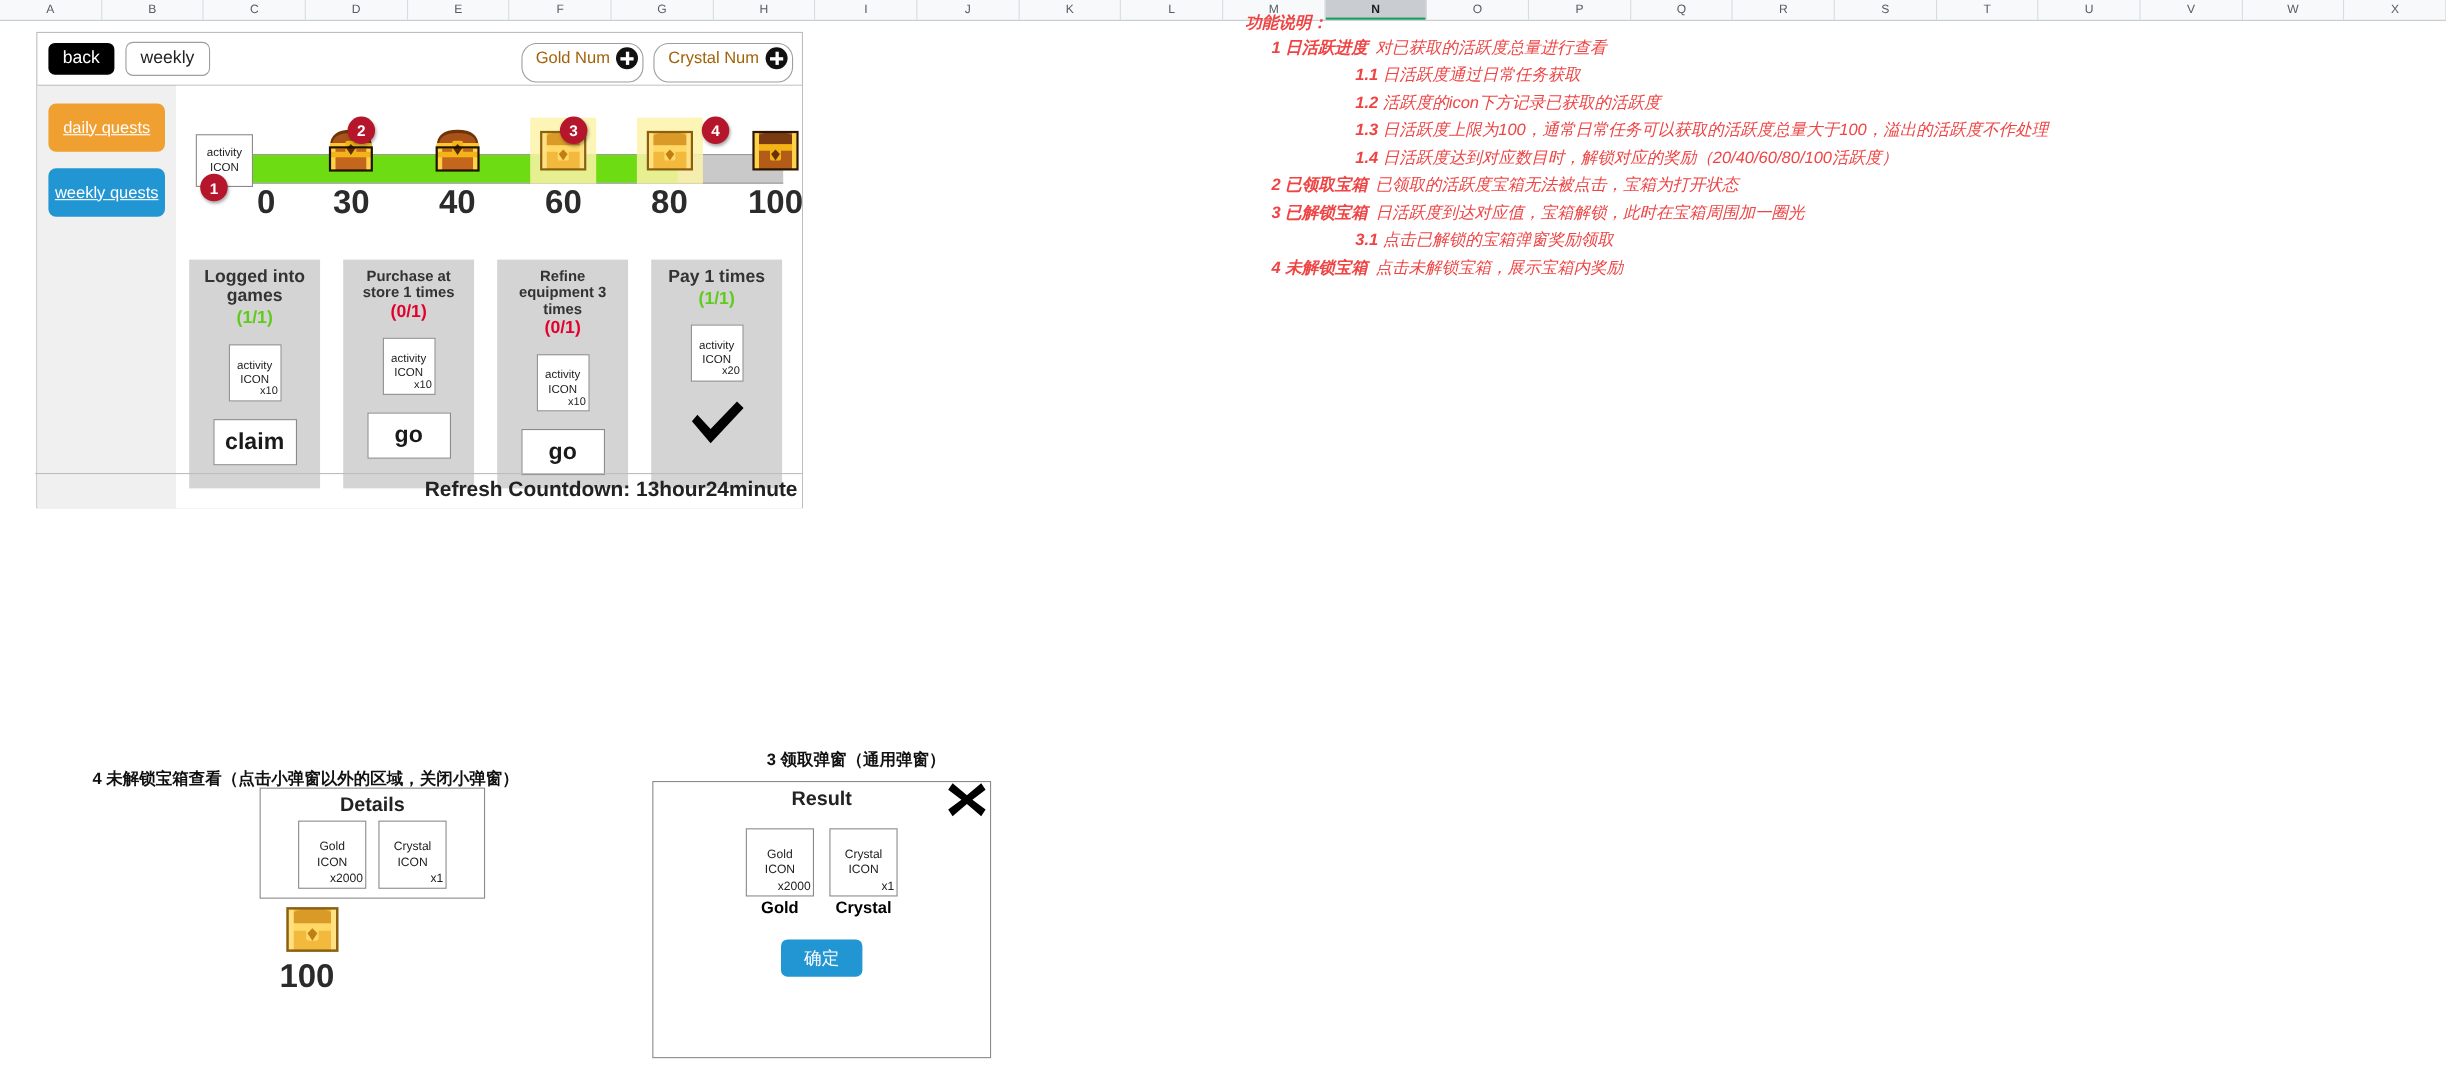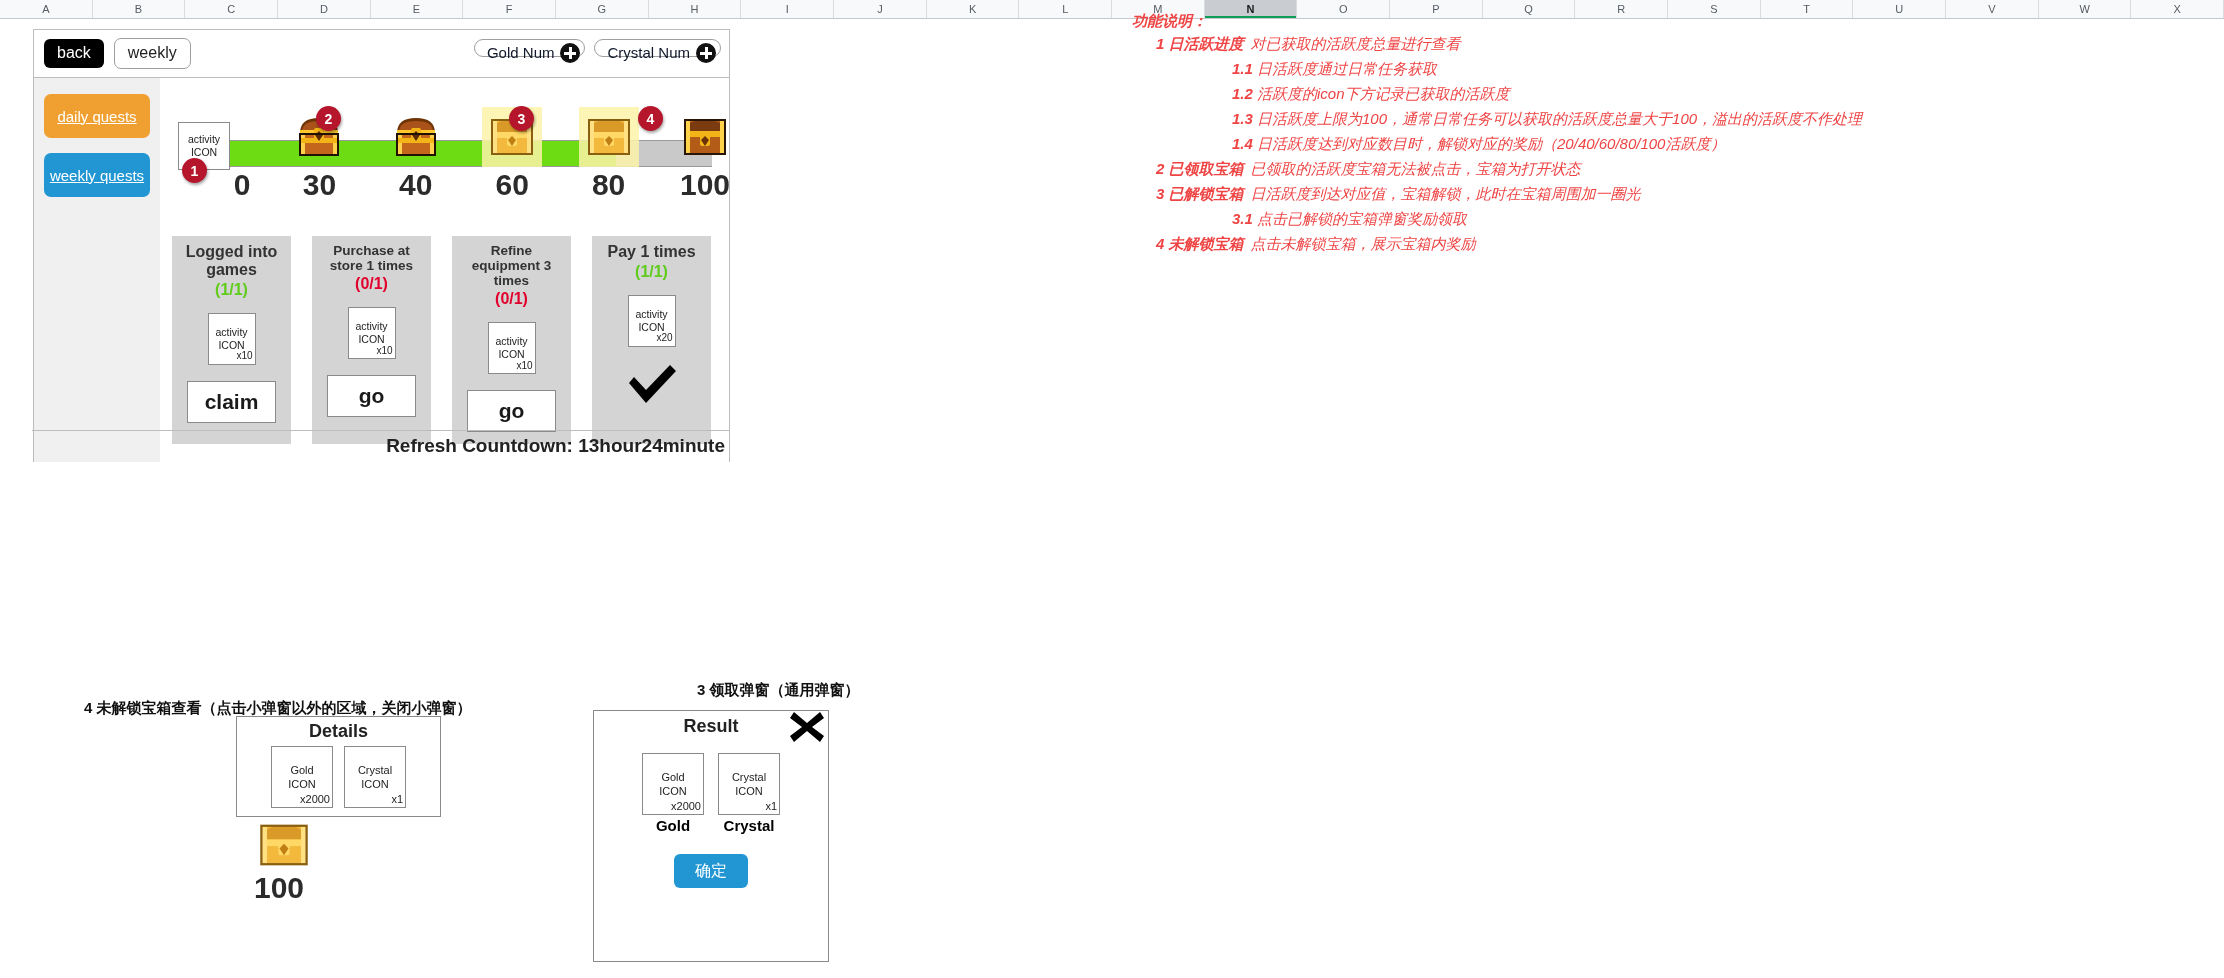--- a/index.html
+++ b/index.html
@@ -69,23 +69,23 @@
     line-height: 1.15;
   }
   .currency-group {
     position: absolute; right: 8px; top: 9px;
     display: flex; gap: 9px;
   }
   .currency-pill {
     position: relative;
     border: 1px solid #9e9e9e; border-radius: 14px;
     background: #fff;
-    font-size: 15px; color: #0f172a;
+    font-size: 15px; color: #a16207;
     padding: 3px 30px 3px 12px;
-    height: 18px; line-height: 20px;
+    height: 36px; line-height: 20px;
     white-space: nowrap;
   }
   .plus-icon {
     position: absolute; right: 4px; top: 3px;
     width: 20px; height: 20px; border-radius: 50%;
     background: #111;
   }
   .plus-icon::before, .plus-icon::after {
     content: ""; position: absolute; background: #fff;
   }
@@ -184,21 +184,21 @@
     position: relative;
     font-size: 10.5px; color: #222; line-height: 1.25;
     display: flex; flex-direction: column;
     align-items: center; justify-content: center;
   }
   .reward-box .qty {
     position: absolute; right: 2px; bottom: 1px;
     font-size: 10px;
   }
   .card-action {
-    width: 89px; height: 42px; margin-top: 16px;
+    width: 76px; height: 42px; margin-top: 16px;
     background: #fff; border: 1px solid #8a8a8a;
     display: flex; align-items: center; justify-content: center;
     font-size: 21px; font-weight: bold; color: #1a1a1a;
   }
   .card-action.checkmark { background: transparent; border: none; }
   .card-action.checkmark svg { width: 54px; height: 40px; }
 
   #refresh-row {
     position: absolute; right: 0; bottom: 0;
     width: 697px;
@@ -240,21 +240,21 @@
     margin: 2px 0 0 22px;
     width: 52px; height: 52px;
   }
   #details-chest svg { width: 52px; height: 52px; display: block; }
   #details-value {
     margin-left: 18px;
     font-size: 30px; font-weight: bold; color: #2b2b2b;
   }
   #popup-result {
     position: absolute; left: 593px; top: 710px;
-    width: 236px; height: 252px;
+    width: 308px; height: 252px;
     background: #fff; border: 1px solid #8a8a8a;
     padding: 5px 0 0 0;
   }
   #close-x {
     position: absolute; right: 1px; top: -4px;
     width: 40px; height: 40px;
   }
   #close-x svg { width: 40px; height: 40px; display: block; }
   #result-items {
     display: flex; gap: 14px; justify-content: center; margin-top: 16px;

